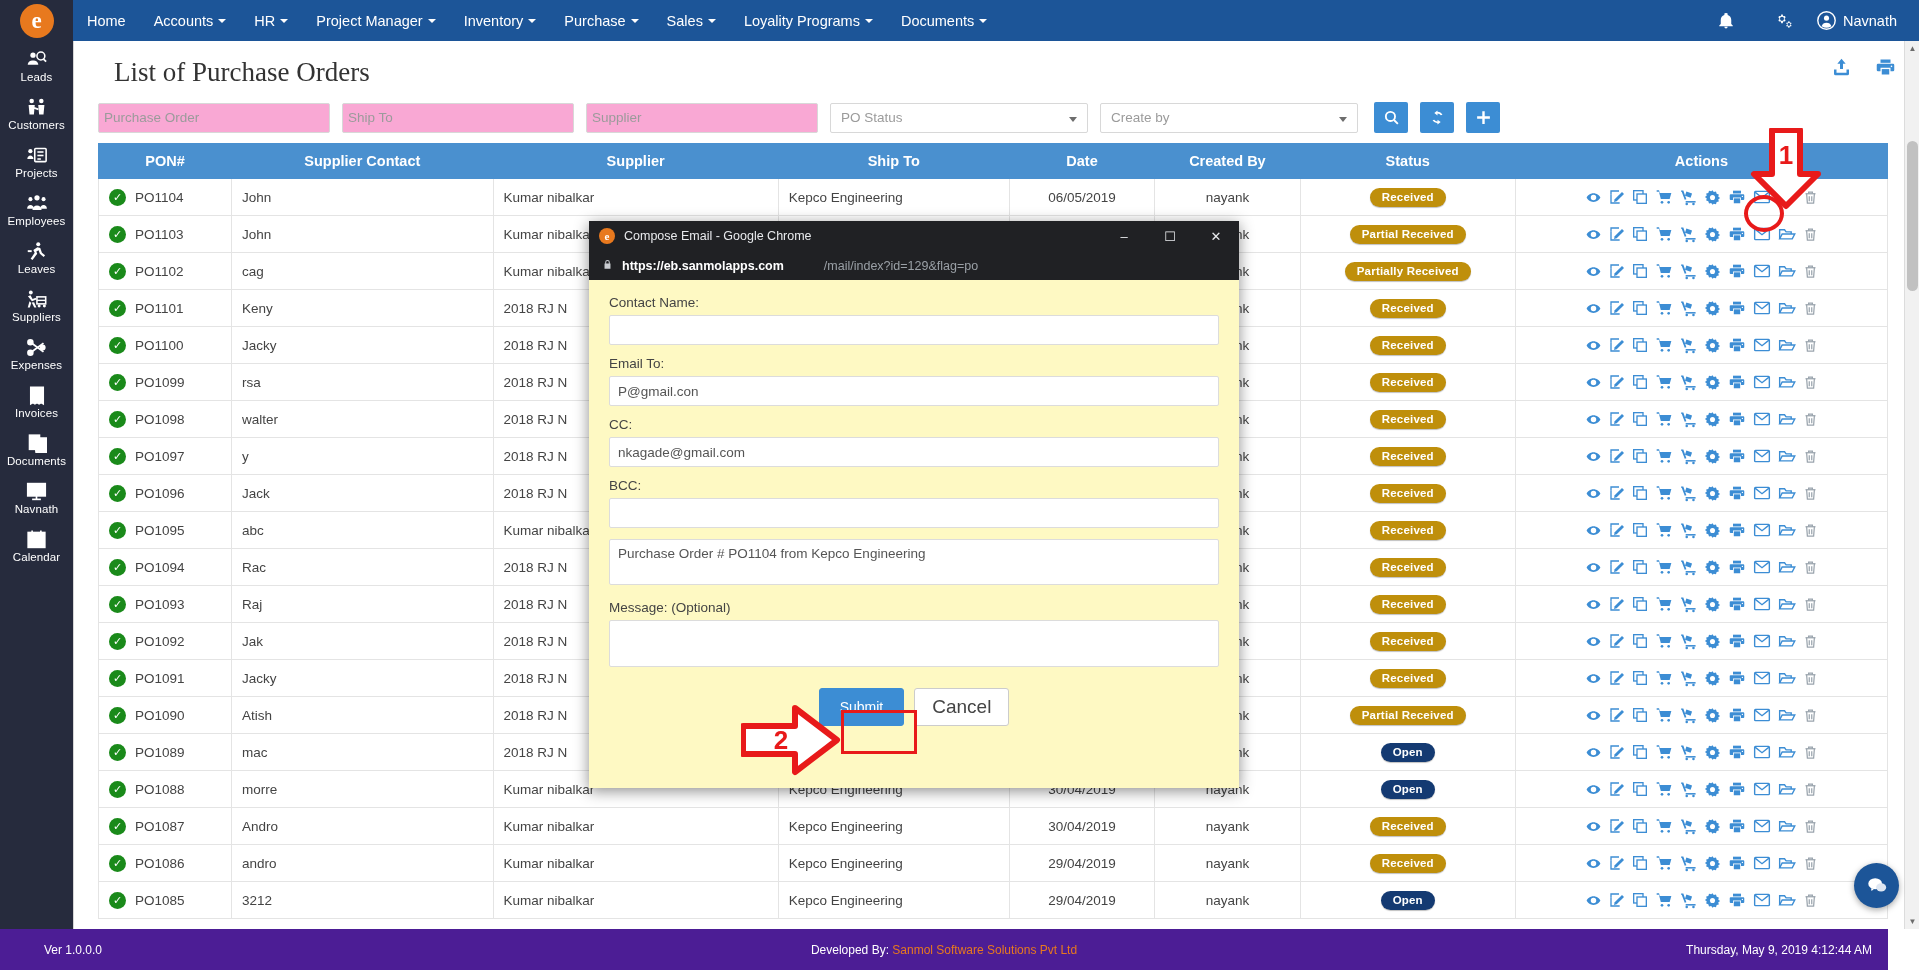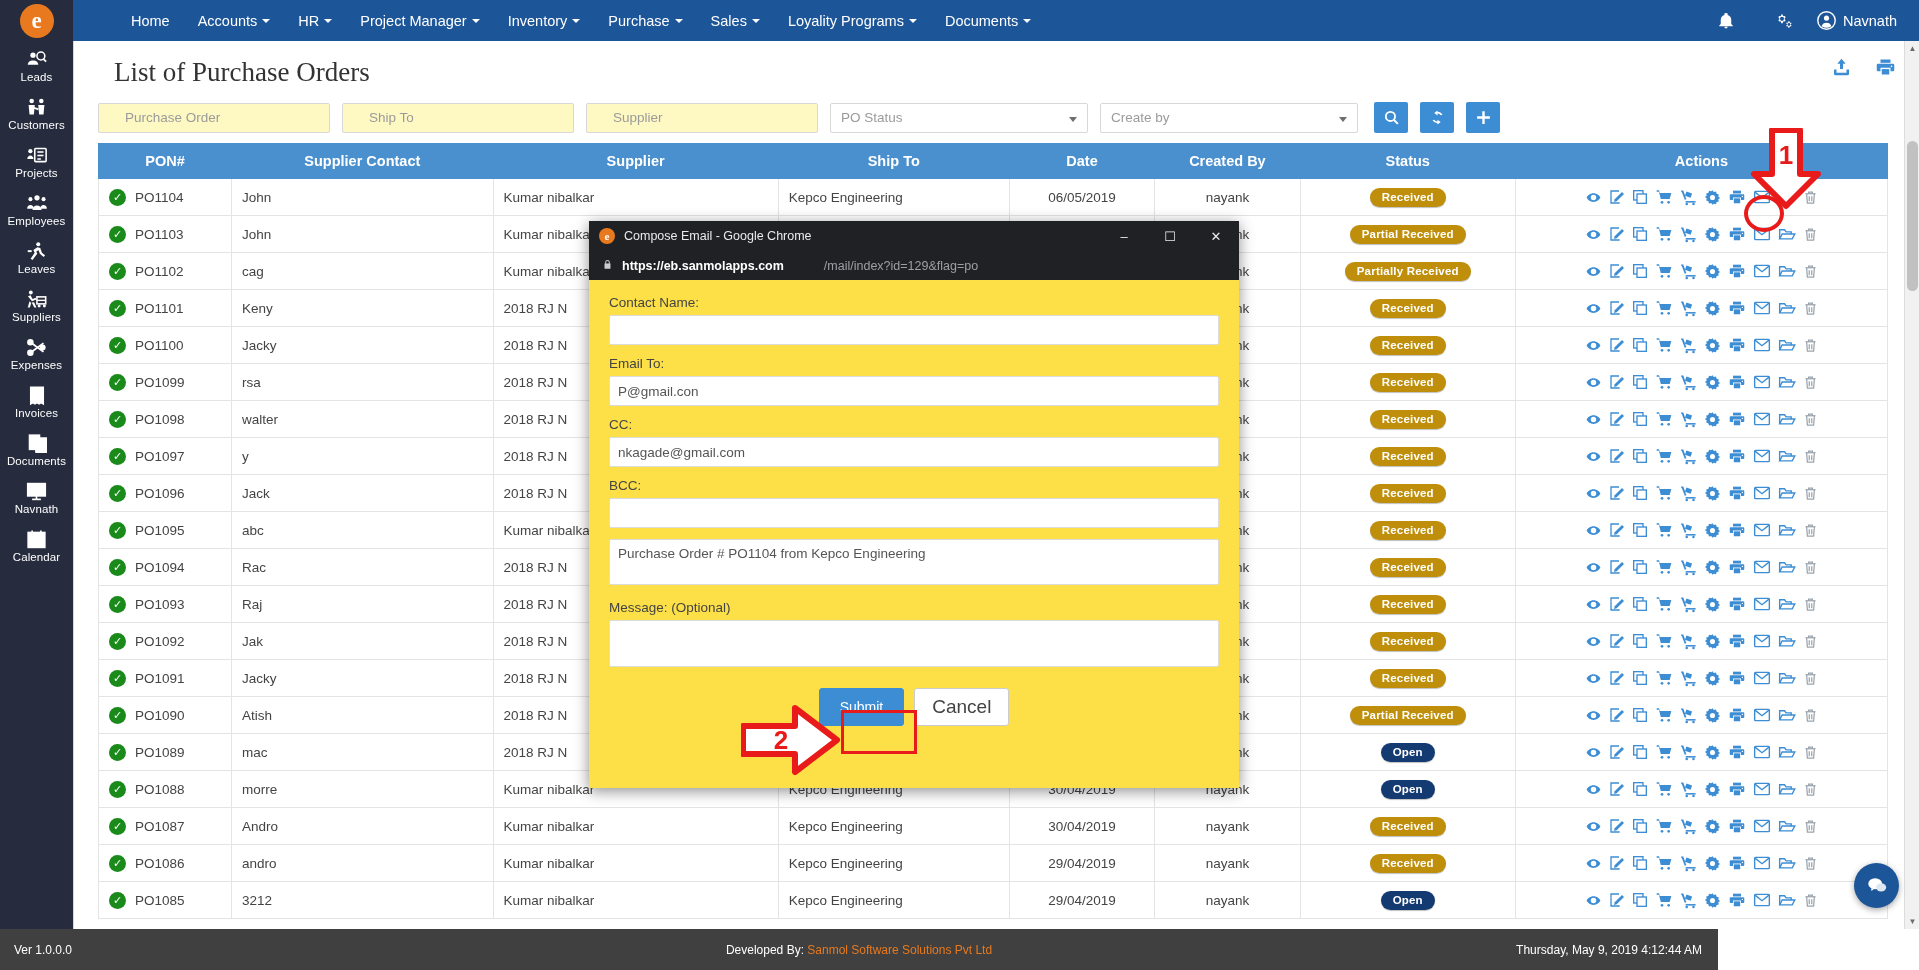--- a/index.html
+++ b/index.html
@@ -44,21 +44,20 @@
   .side-item .si-icon svg { fill: #fff; }
   .side-item .si-label { font-size: 11.5px; margin-top: 1px; letter-spacing: .1px; }
 
   
   .topnav {
     position: absolute; left: 73px; top: 0;
     width: 1846px; height: 41px;
     background: #1c5598;
     display: flex; align-items: center;
     z-index: 4;
-    padding-left: 44px;
   }
   .nav-item {
     color: #fff; font-size: 14.5px; padding: 0 14px;
     height: 41px; display: flex; align-items: center; cursor: pointer;
     white-space: nowrap;
   }
   .caret-d {
     display: inline-block; margin-left: 5px;
     width: 0; height: 0;
     border-left: 4px solid transparent;
@@ -90,22 +89,22 @@
     display: flex; gap: 22px; align-items: center;
   }
   .tool-ico { color: #3c8dd4; cursor: pointer; display: flex; }
 
   
   .filterbar {
     display: flex; align-items: center; gap: 12px;
     padding: 4px 24px 10px 24px;
   }
   .f-input {
-    height: 30px; border: 1px solid #d8d8d8; background: #fef9c3;
-    font-size: 13.5px; color: #555; padding: 0 26px; border-radius: 2px;
+    height: 30px; border: 1px solid #d8d8d8; background: #f9a8d4;
+    font-size: 13.5px; color: #555; padding: 0 5px; border-radius: 2px;
     font-family: "Liberation Sans", sans-serif;
   }
   .f-input::placeholder { color: #9b9b9b; }
   .f-w1 { width: 232px; }
   .f-select {
     height: 30px; width: 258px; border: 1px solid #d8d8d8; background: #fff;
     font-size: 13.5px; color: #9b9b9b; padding: 0 10px;
     display: flex; align-items: center; border-radius: 2px; cursor: pointer;
     position: relative;
   }
@@ -160,24 +159,25 @@
   col.w-sup { width: 253px; }
   col.w-ship{ width: 205px; }
   col.w-date{ width: 129px; }
   col.w-by  { width: 129px; }
   col.w-stat{ width: 191px; }
   col.w-act { width: 330px; }
 
   
   .footer {
     position: absolute; left: 0; bottom: 0;
-    width: 1718px; height: 41px; background: #404040;
+    width: 1888px; height: 41px; background: #4c1d95;
     color: #fff; font-size: 12px;
     display: flex; align-items: center;
     z-index: 6;
+    padding-left: 30px;
   }
   .footer .fl { padding-left: 14px; }
   .footer .fc { position: absolute; left: 50%; transform: translateX(-50%); }
   .footer .fc a { color: #e8791e; text-decoration: none; margin-top: 34px; }
   .footer .fr { position: absolute; right: 16px; }
 
   
   .chat-fab {
     position: absolute; right: 20px; bottom: 62px;
     width: 45px; height: 45px; border-radius: 50%;
@@ -226,21 +226,21 @@
     display: flex; align-items: center; justify-content: center; cursor: pointer;
   }
   .chrome-urlbar {
     height: 29px; background: #202124; display: flex; align-items: center;
     padding-left: 13px;
   }
   .chrome-lock { color: #c9ccd1; font-size: 11px; margin-right: 9px; }
   .chrome-url { font-size: 12.5px; }
   .chrome-url .u-host { color: #fff; font-weight: bold; }
   .chrome-url .u-path { color: #9aa0a6; margin-left: 40px; }
-  .chrome-body { padding: 15px 20px 0 20px; background: #fde047; height: 508px; }
+  .chrome-body { padding: 15px 20px 0 20px; background: #fef9c3; height: 508px; }
   .fld-label { font-size: 13.5px; color: #444; margin-bottom: 5px; }
   .fld-box {
     width: 610px; border: 1px solid #dcdcdc; background: #fff;
     font-size: 13.5px; color: #555; padding: 6px 8px;
     font-family: "Liberation Sans", sans-serif;
     margin-bottom: 11px; border-radius: 2px; outline: none;
   }
   .fld-box.h1 { height: 30px; }
   .fld-box.ta2 { height: 46px; resize: none; }
   .fld-box.ta3 { height: 47px; resize: none; }

